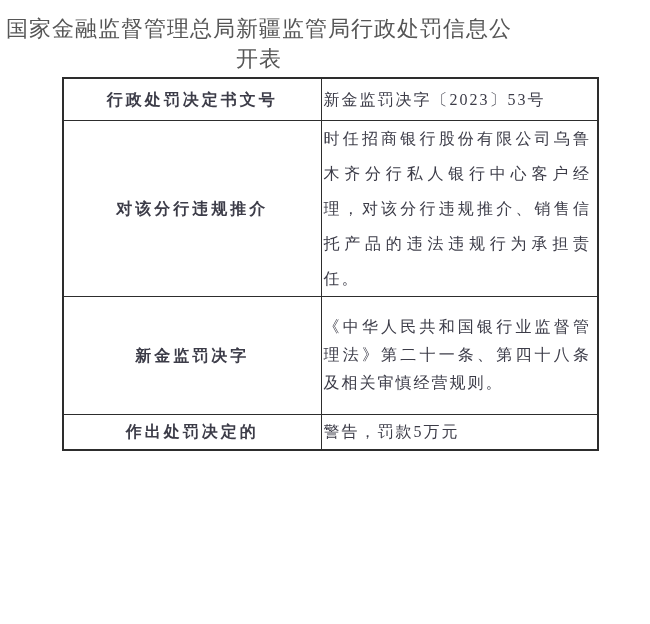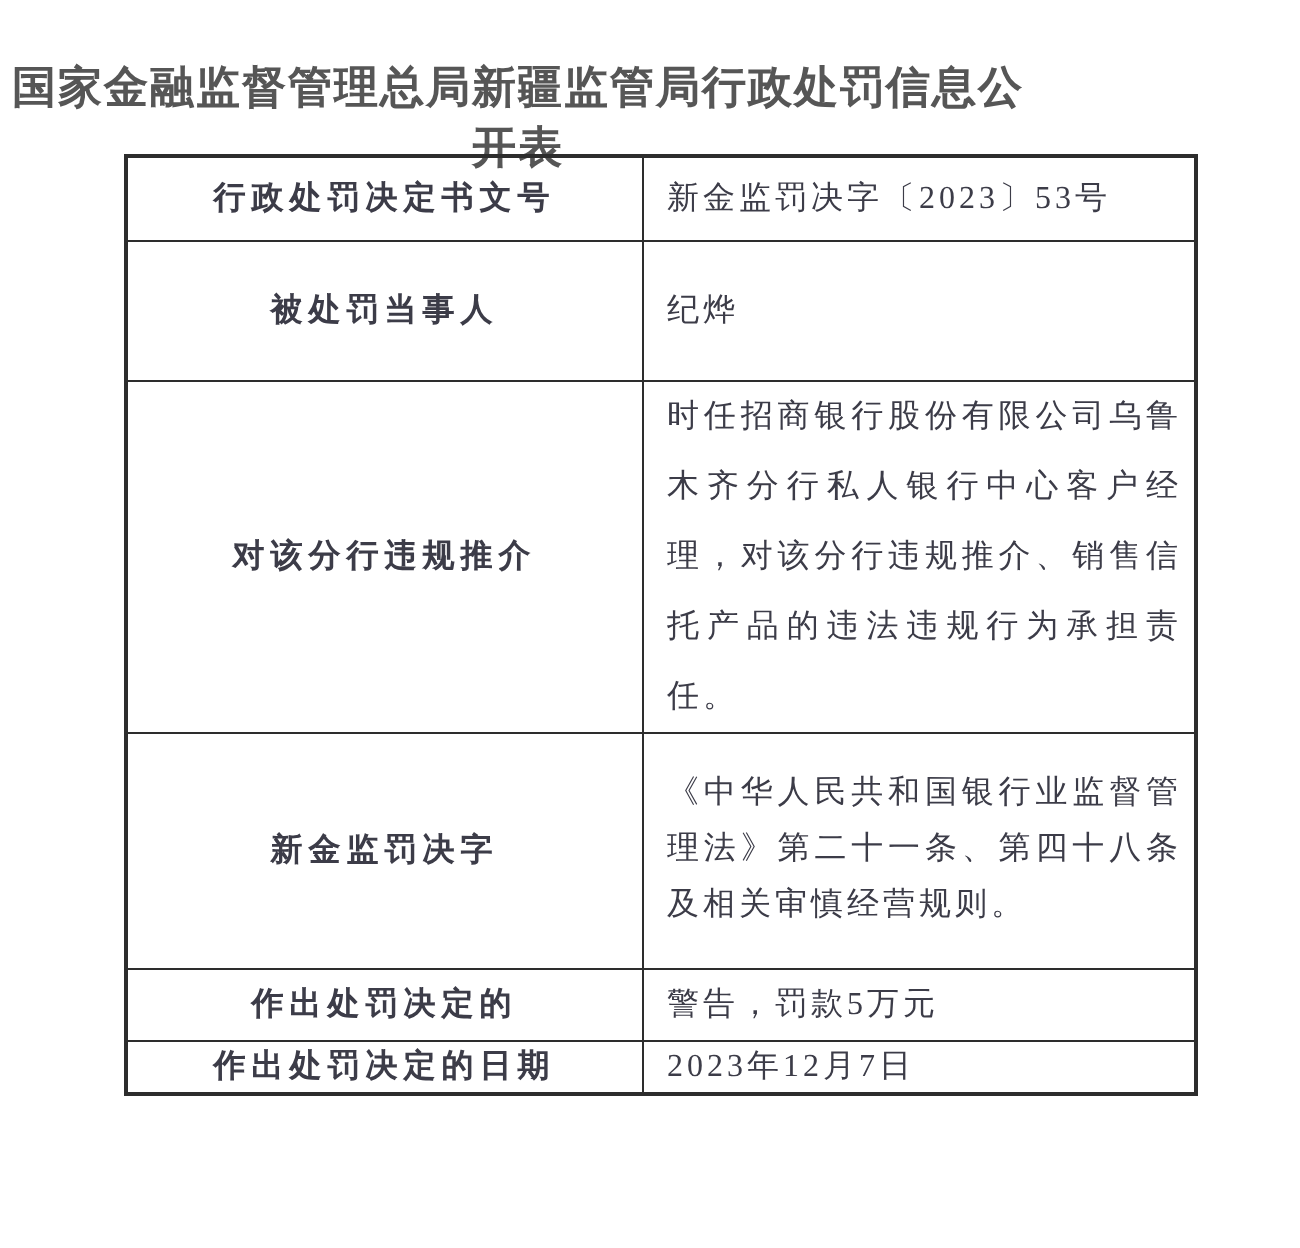--- a/index.html
+++ b/index.html
@@ -11,25 +11,25 @@
   *{margin:0;padding:0;box-sizing:border-box;}
   html,body{
     width:650px;height:624px;
     background:var(--background);
     font-family:"Liberation Serif","DejaVu Serif",serif;
     overflow:hidden;
     position:relative;
   }
   .page-title{
     position:absolute;
-    top:29px;left:0;
+    top:14px;left:0;
     width:518px;
     text-align:center;
     font-family:"Liberation Sans","DejaVu Sans",sans-serif;
-    font-weight:bold;
+    font-weight:normal;
     font-size:22px;
     line-height:30px;
     letter-spacing:1px;
     color:var(--title-text);
   }
   table.penalty-table{
     position:absolute;
     left:62px;top:77px;
     width:535px;
     border-collapse:collapse;
@@ -45,21 +45,21 @@
   }
   td.label{
     text-align:center;
     font-weight:bold;
     letter-spacing:3px;
     white-space:pre-line;
     line-height:25px;
   }
   td.value{
     text-align:left;
-    padding-left:12px;
+    padding-left:2px;
     padding-right:6px;
     letter-spacing:2px;
     line-height:25px;
   }
   tr.r1{height:42px;margin-left:48px;}
   tr.r2{height:70px;}
   tr.r3{height:174px;}
   tr.r4{height:118px;}
   tr.r5{height:36px;}
   tr.r6{height:53px;}
@@ -76,34 +76,26 @@
 <table class="penalty-table">
   <colgroup>
     <col style="width:258px">
     <col style="width:277px">
   </colgroup>
   <tbody>
     <tr class="r1">
       <td class="label">行政处罚决定书文号</td>
       <td class="value">新金监罚决字〔2023〕53号</td>
     </tr>
-    <tr class="r2">
-      <td class="label">被处罚当事人</td>
-      <td class="value">纪烨</td>
-    </tr>
     <tr class="r3">
       <td class="label">对该分行违规推介</td>
       <td class="value">时任招商银行股份有限公司乌鲁木齐分行私人银行中心客户经理，对该分行违规推介、销售信托产品的违法违规行为承担责任。</td>
     </tr>
     <tr class="r4">
       <td class="label">新金监罚决字</td>
       <td class="value">《中华人民共和国银行业监督管理法》第二十一条、第四十八条及相关审慎经营规则。</td>
     </tr>
     <tr class="r5">
       <td class="label">作出处罚决定的</td>
       <td class="value">警告，罚款5万元</td>
     </tr>
-    <tr class="r7">
-      <td class="label">作出处罚决定的日期</td>
-      <td class="value">2023年12月7日</td>
-    </tr>
   </tbody>
 </table>
 
 </body></html>

